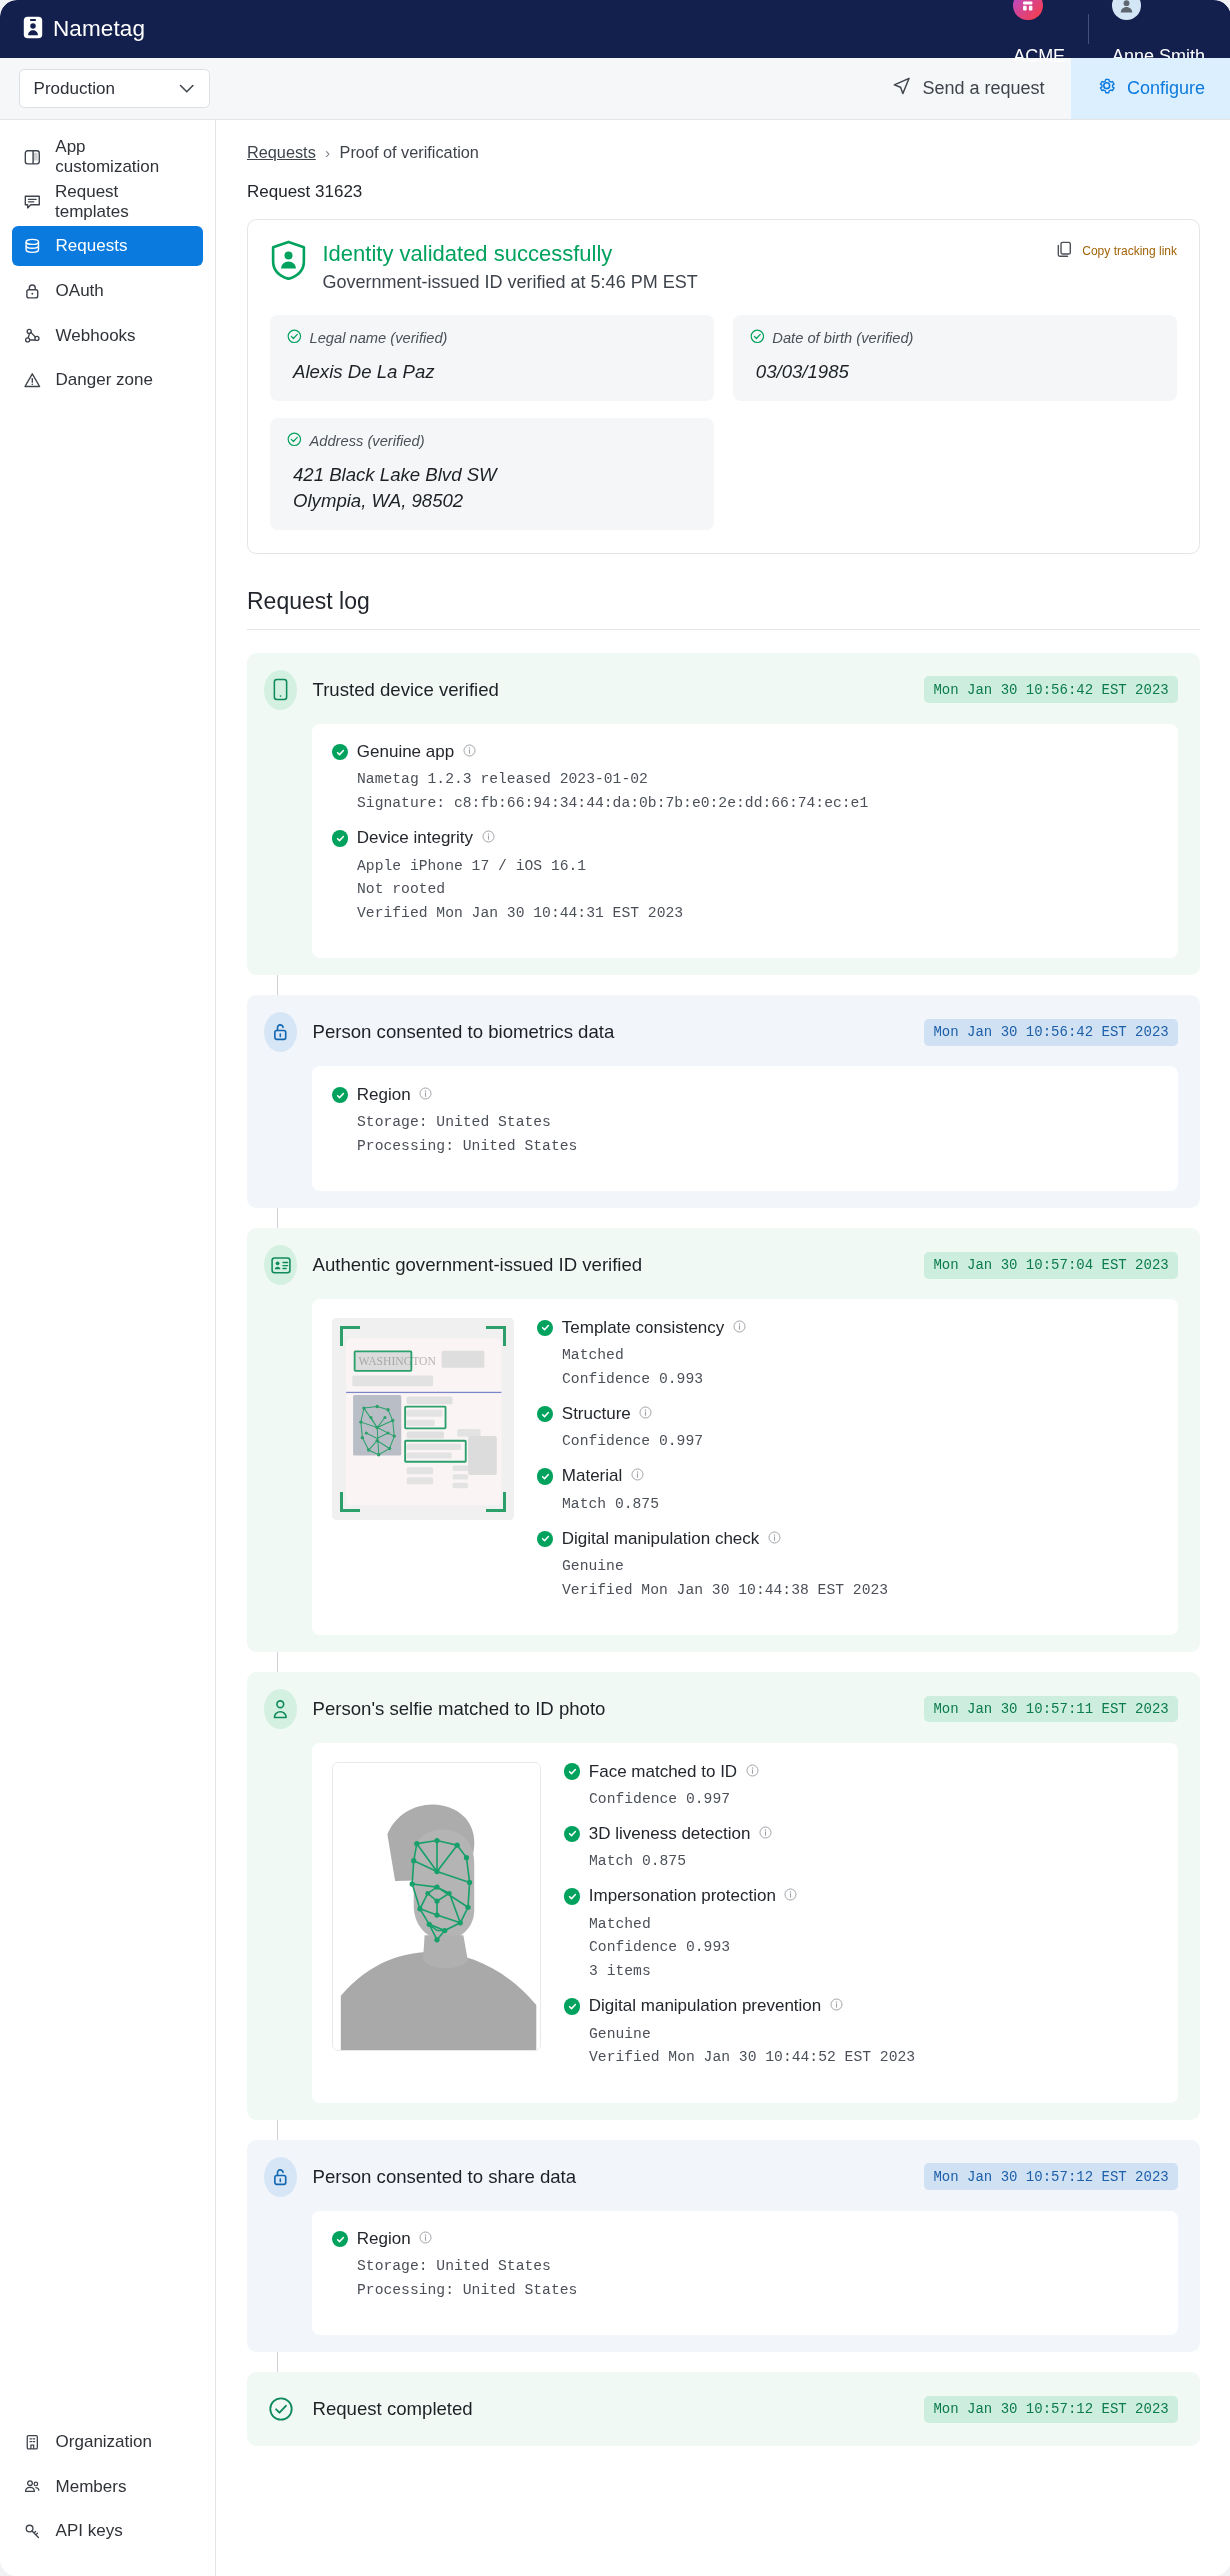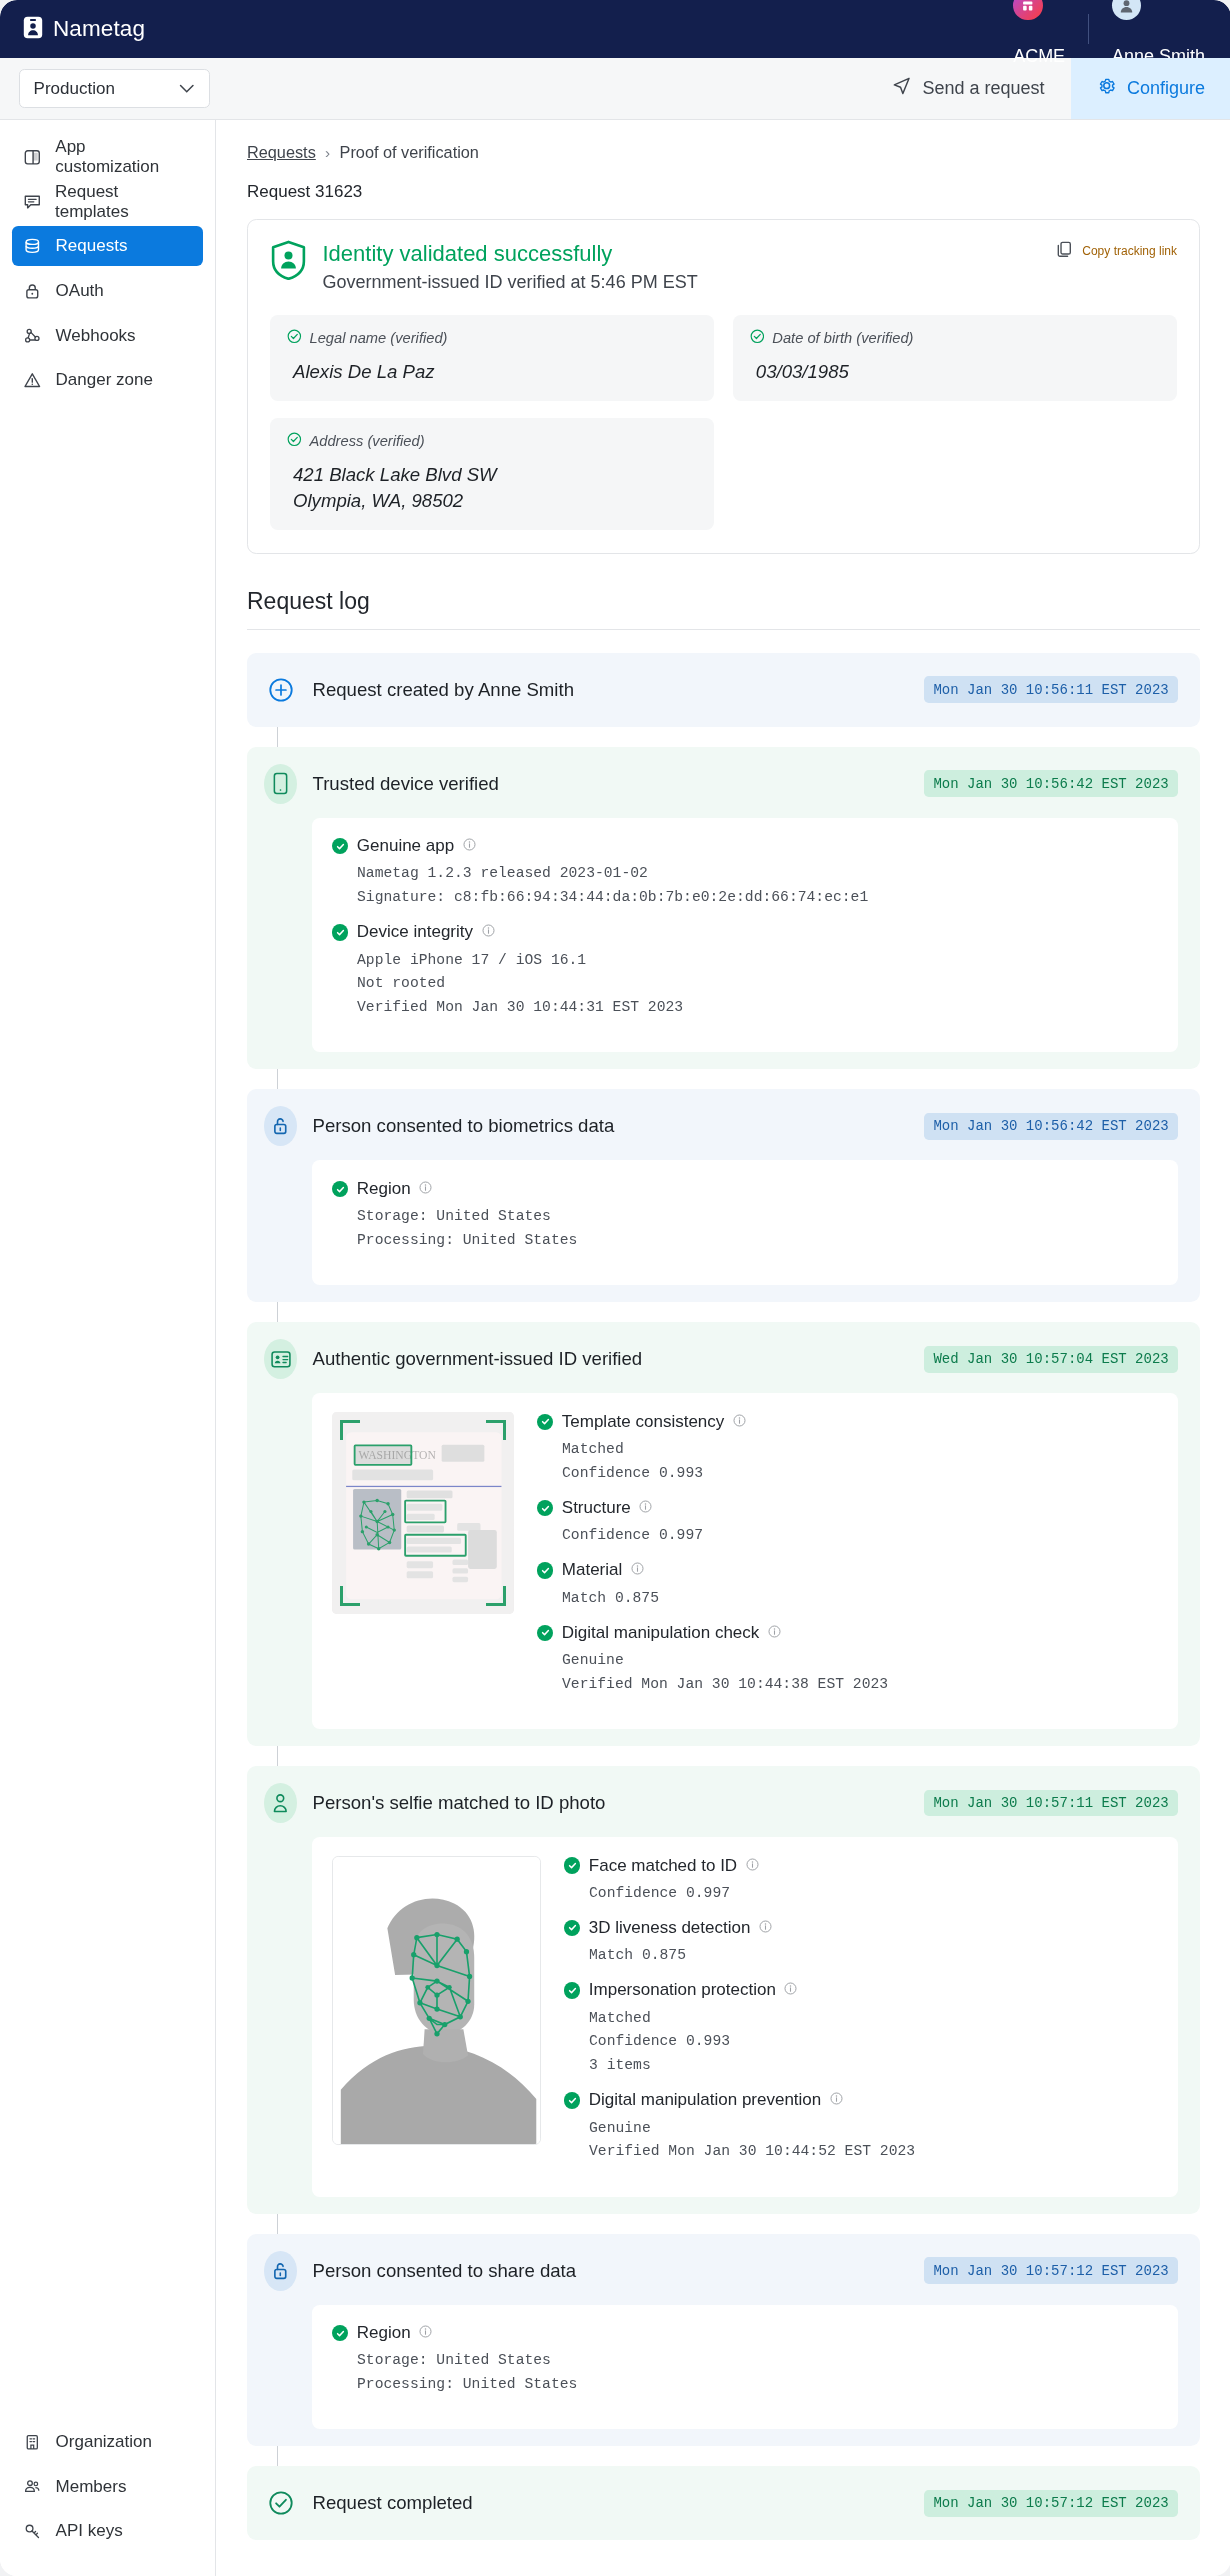--- a/index.html
+++ b/index.html
@@ -505,35 +505,20 @@
           </div>
 
         </div>
       </div>
 
       <div class="log-title">Request log</div>
       <div class="log-rule"></div>
 
       <div class="timeline">
 
-        <div class="tl-entry">
-          <div class="tl-connector" style="top:100%;height:20px;"></div>
-          <div class="tl-card blue">
-            <div class="tl-head">
-              <span class="tl-badge-ico plain">
-                <svg width="26" height="26" viewBox="0 0 34 34">
-                    <circle cx="17" cy="17" r="14" fill="none" stroke="#0b7ade" stroke-width="2.4"></circle>
-                    <path d="M17 10.5v13M10.5 17h13" stroke="#0b7ade" stroke-width="2.2" stroke-linecap="round"></path>
-                  </svg>
-              </span>
-              <span class="tl-label">Request created by Anne Smith</span>
-              <span class="tl-time blue">Mon Jan 30 10:56:11 EST 2023</span>
-            </div>
-          </div>
-        </div>
 
         <div class="tl-entry">
           <div class="tl-connector" style="top:100%;height:20px;"></div>
           <div class="tl-card green">
             <div class="tl-head">
               <span class="tl-badge-ico green">
                 <svg width="17" height="23" viewBox="0 0 22 30">
                     <rect x="3" y="2" width="16" height="26" rx="3.2" fill="none" stroke="#0f8a5c" stroke-width="2"></rect>
                     <circle cx="11" cy="23.5" r="1.1" fill="#0f8a5c"></circle>
                   </svg>
@@ -633,21 +618,21 @@
             <div class="tl-head">
               <span class="tl-badge-ico green">
                 <svg width="22" height="18.6" viewBox="0 0 28 24">
                     <rect x="2.5" y="2.5" width="23" height="19" rx="3.2" fill="none" stroke="#0f8a5c" stroke-width="2"></rect>
                     <circle cx="9.6" cy="9.4" r="2.4" fill="#0f8a5c"></circle>
                     <path d="M6 17.2c0-2 1.6-3.3 3.6-3.3s3.6 1.3 3.6 3.3z" fill="#0f8a5c"></path>
                     <path d="M16.6 8.4h6M16.6 12.4h6M16.6 16.2h4" stroke="#0f8a5c" stroke-width="1.8" stroke-linecap="round"></path>
                   </svg>
               </span>
               <span class="tl-label">Authentic government-issued ID verified</span>
-              <span class="tl-time green">Wed Jan 30 10:57:04 EST 2023</span>
+              <span class="tl-time green">Mon Jan 30 10:57:04 EST 2023</span>
             </div>
             <div class="tl-detail with-media">
               <div class="id-thumb">
                 <svg width="182" height="202" viewBox="0 0 234 260">
                   <rect x="0" y="0" width="234" height="260" fill="#f1f0f0"></rect>
                   <rect x="18" y="26" width="200" height="215" rx="7" fill="#faf4f4"></rect>
                   <rect x="29" y="43" width="73" height="25" rx="2" fill="#dcdcdc"></rect>
                   <text x="34" y="61" font-family="Liberation Serif, serif" font-size="15" fill="#7d7d7d" opacity=".55">WASHINGTON</text>
                   <rect x="141" y="42" width="55" height="22" rx="2" fill="#dedede"></rect>
                   <rect x="26" y="74" width="104" height="14" rx="2" fill="#e2e2e2"></rect>

